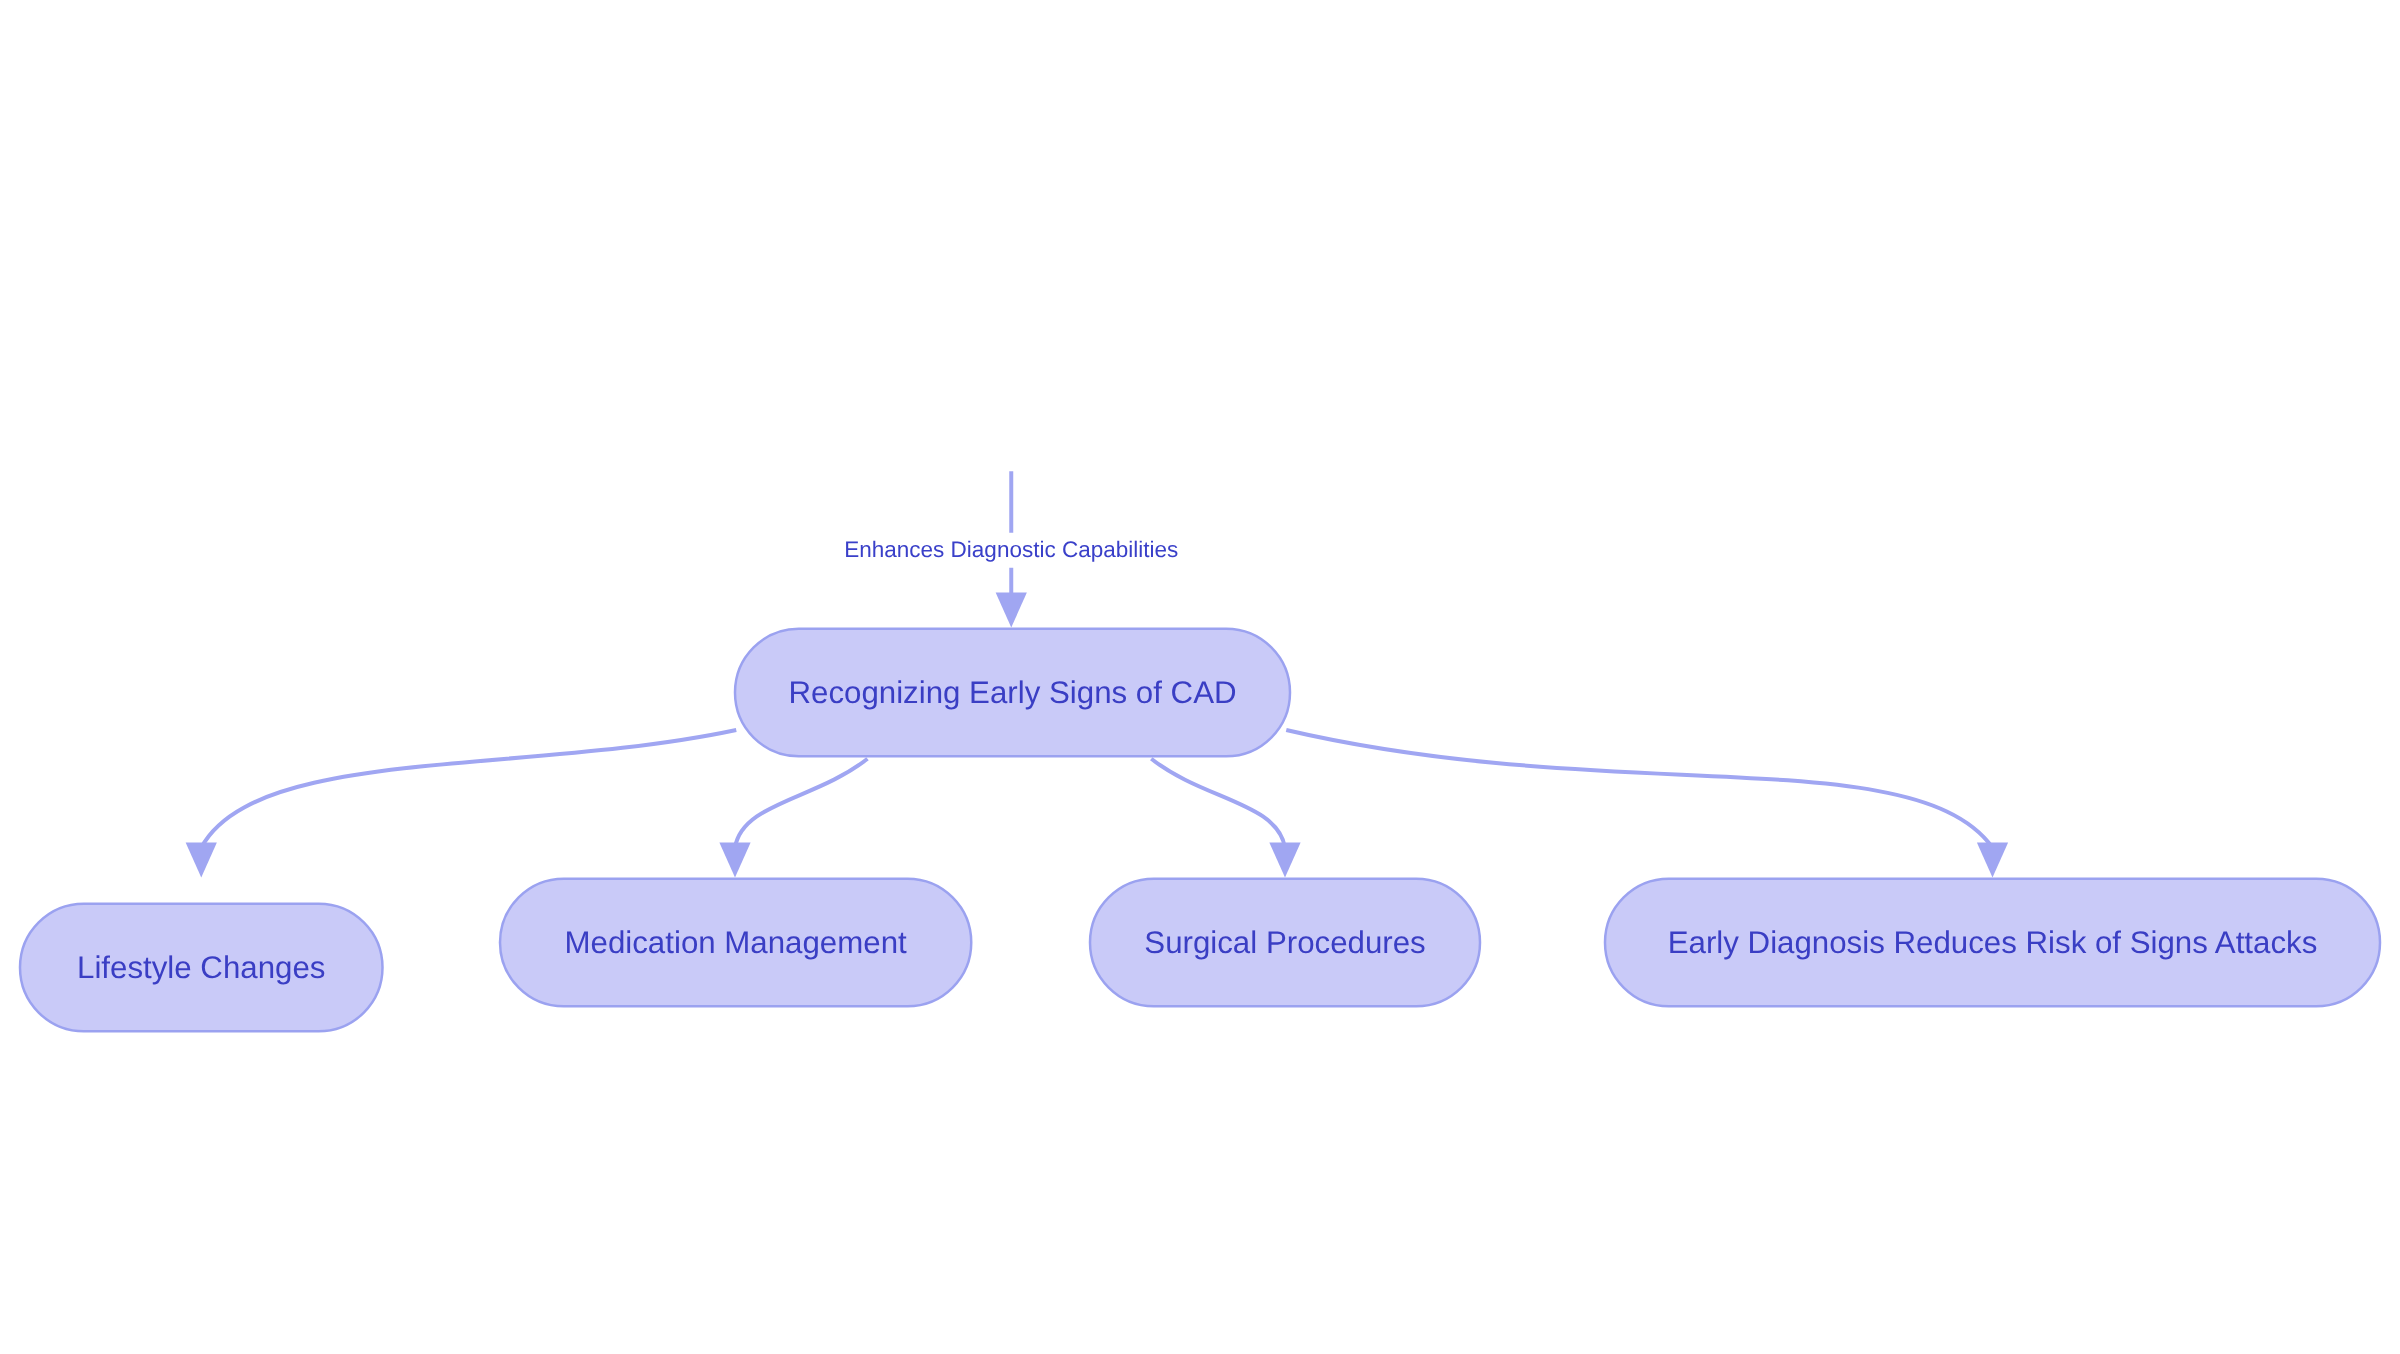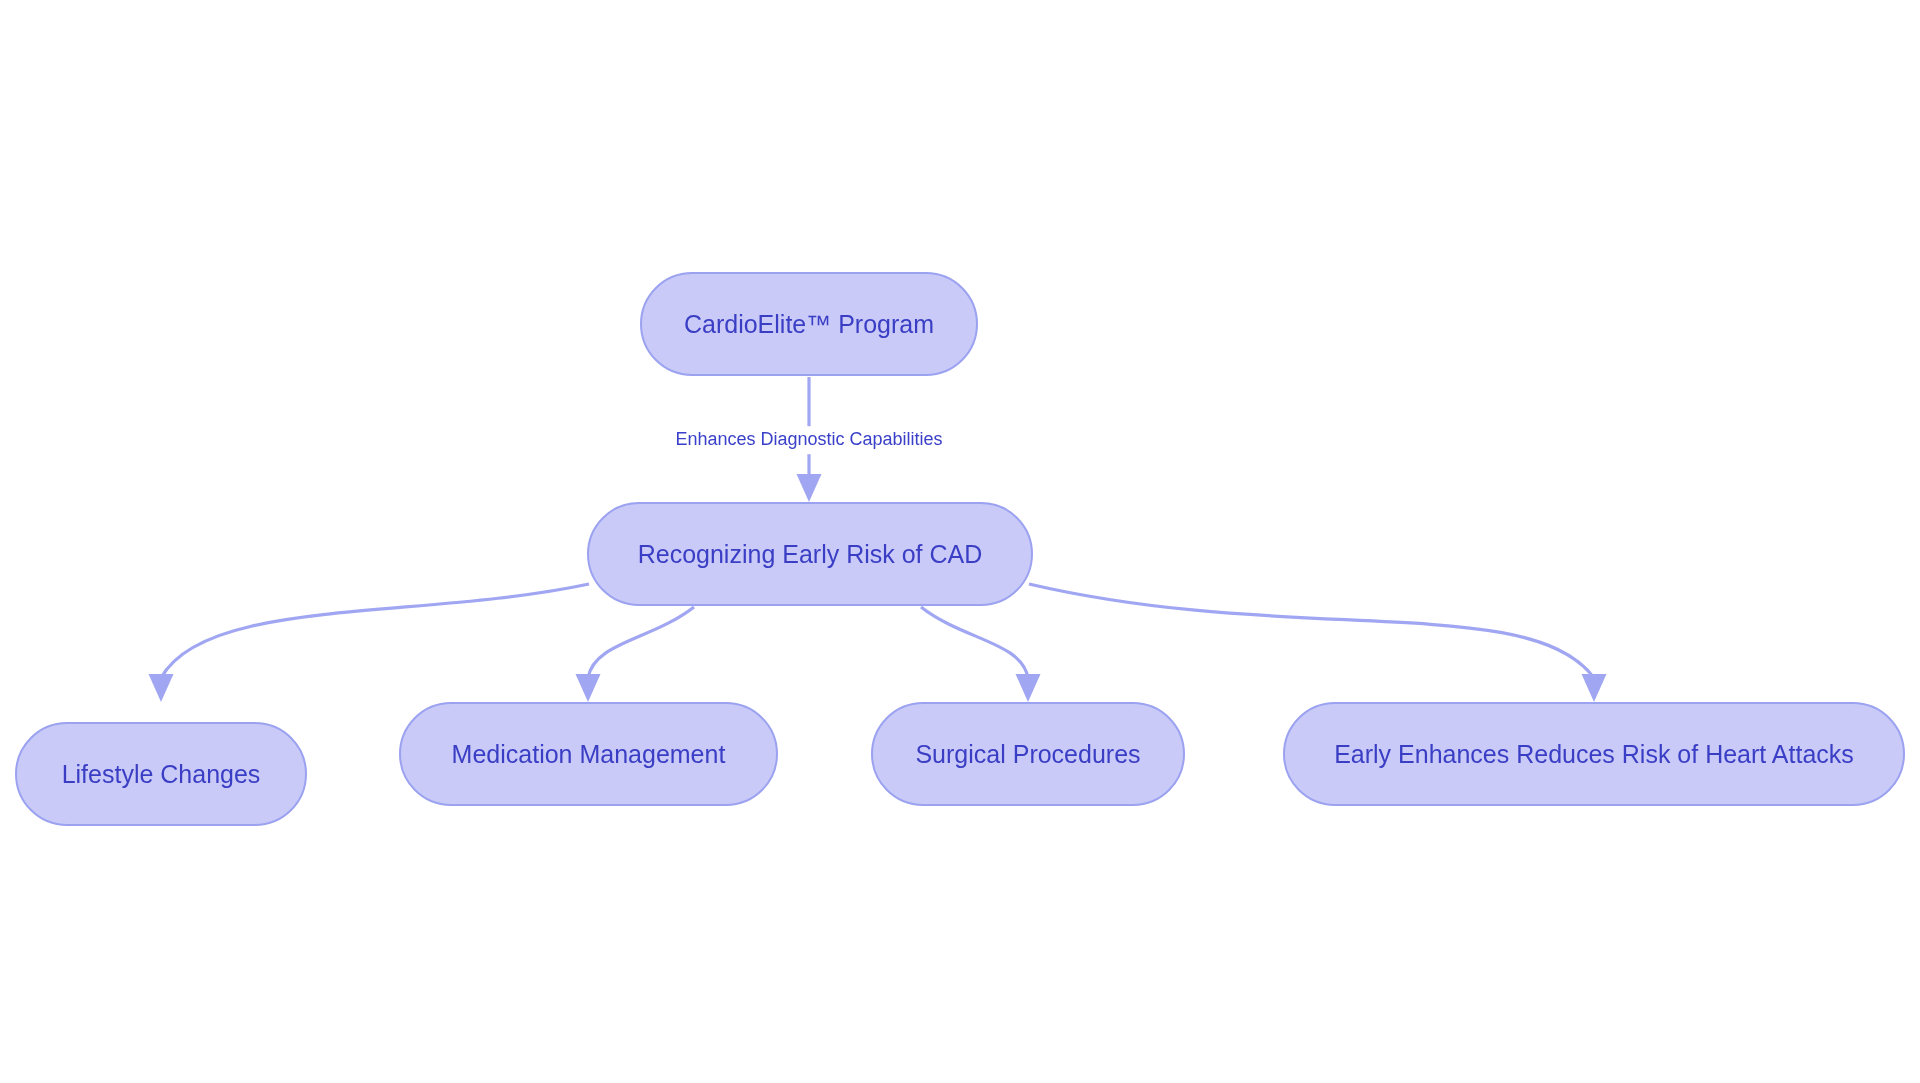--- a/index.html
+++ b/index.html
@@ -86,25 +86,24 @@
 
     <path class="edge" d="M921 607 C 963 640, 1022 642, 1028 678"></path>
     <path class="arrowhead" d="M1015.5 674 L1040.5 674 L1028 702 Z"></path>
 
     <path class="edge" d="M1029 584 C 1290 645, 1532 592, 1594 678"></path>
     <path class="arrowhead" d="M1581.5 674 L1606.5 674 L1594 702 Z"></path>
   </svg>
 
   <div class="edge-label">Enhances Diagnostic Capabilities</div>
 
-  <div class="node" id="node-program">CardioElite™ Program</div>
 
-  <div class="node" id="node-recognizing">Recognizing Early Risk of CAD</div>
+  <div class="node" id="node-recognizing">Recognizing Early Signs of CAD</div>
 
   <div class="node" id="node-lifestyle">Lifestyle Changes</div>
 
   <div class="node" id="node-medication">Medication Management</div>
 
   <div class="node" id="node-surgical">Surgical Procedures</div>
 
-  <div class="node" id="node-early-diagnosis">Early Enhances Reduces Risk of Heart Attacks</div>
+  <div class="node" id="node-early-diagnosis">Early Diagnosis Reduces Risk of Signs Attacks</div>
 
 </div>
 
 </body></html>

